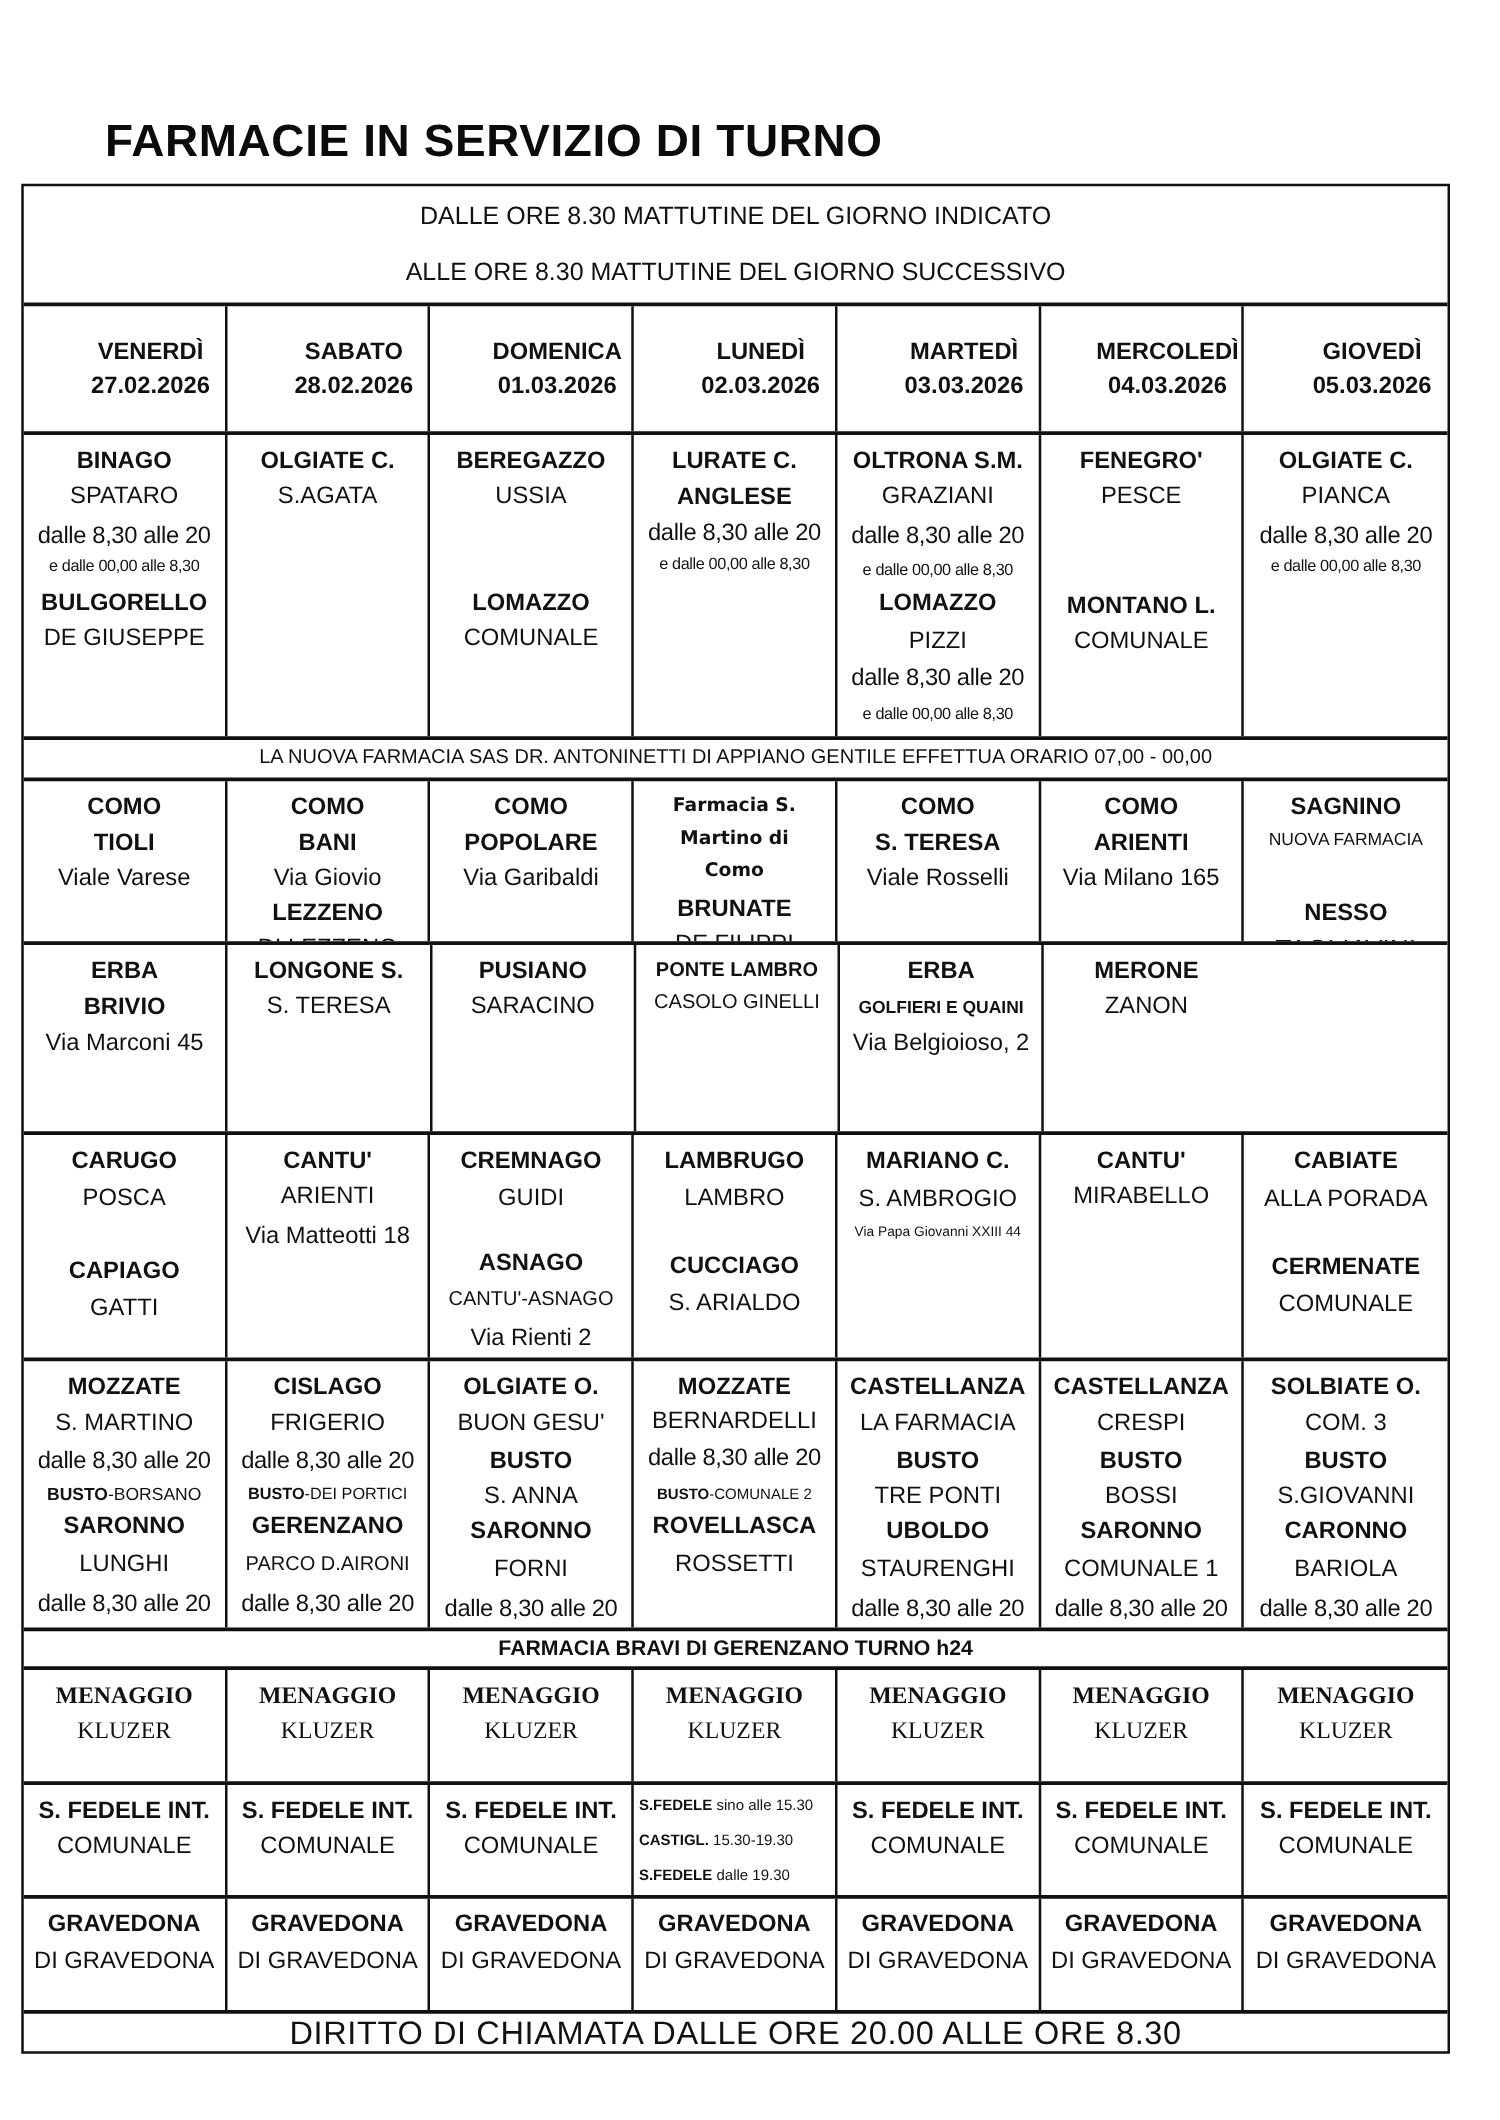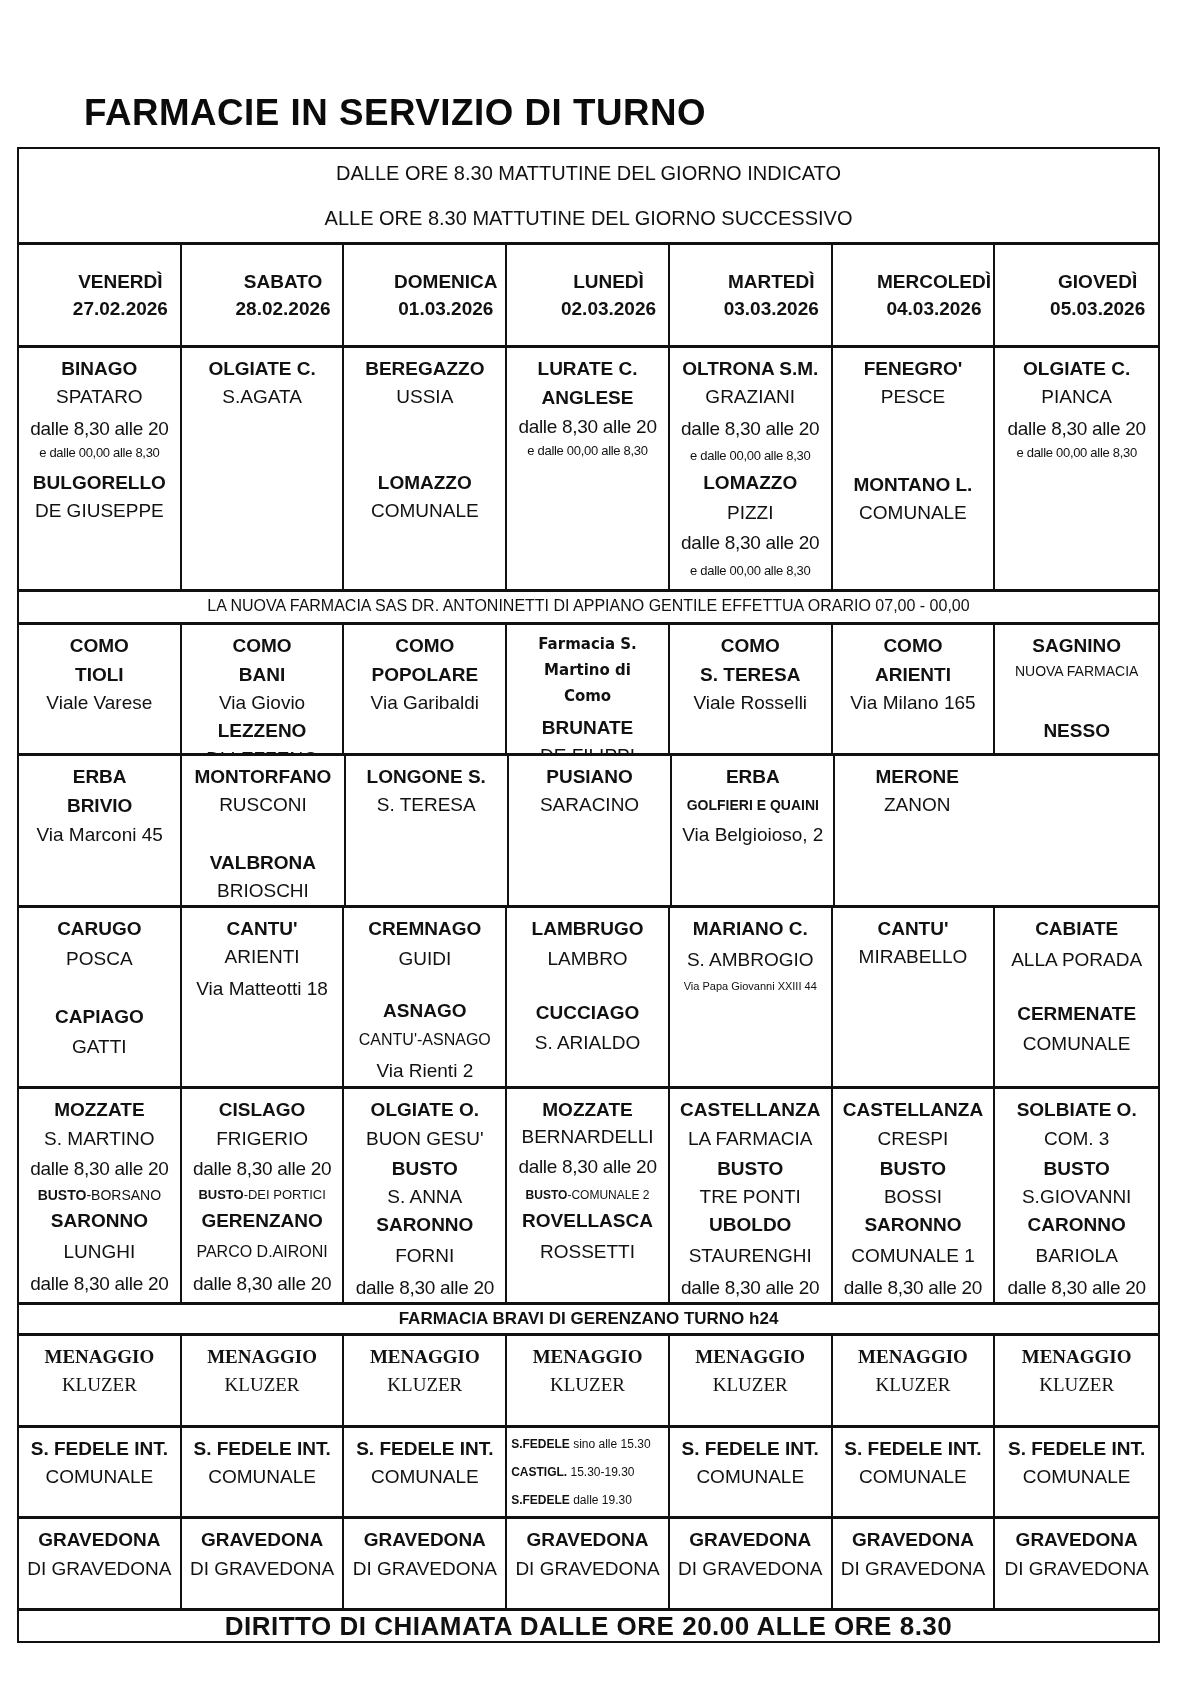--- a/index.html
+++ b/index.html
@@ -15,21 +15,21 @@
   .n { font-weight:400; font-size:19px; line-height:27px; display:block; white-space:nowrap; }
   .t { font-weight:400; font-size:19px; line-height:30px; display:block; white-space:nowrap; letter-spacing:-0.3px; }
   .ts { font-weight:400; font-size:13px; line-height:18px; display:block; white-space:nowrap; letter-spacing:-0.3px; }
   .xs { font-weight:400; font-size:11px; line-height:18px; display:block; white-space:nowrap; }
   .sm { font-weight:400; font-size:14px; line-height:22px; display:block; white-space:nowrap; }
   .smb { font-weight:700; font-size:14px; line-height:22px; display:block; white-space:nowrap; }
   .cal { font-family:"DejaVu Sans", sans-serif; font-weight:700; font-size:15px; line-height:26px; display:block; white-space:nowrap; }
   .gap { display:block; }
   .banner { border-bottom:3px solid #111; text-align:center; font-size:16px; line-height:27px; white-space:nowrap; }
   .banner.bold { font-weight:700; font-size:17px; }
-  .footer { text-align:center; font-weight:700; font-size:26px; line-height:30px; letter-spacing:0.5px; }
+  .footer { text-align:center; font-weight:400; font-size:26px; line-height:30px; letter-spacing:0.5px; }
   .mini { font-size:12px; line-height:28px; display:block; white-space:nowrap; text-align:left; padding-left:4px; }
   .mini b { font-weight:700; }
 </style>
 </head>
 <body>
 
 <div class="title">FARMACIE IN SERVIZIO DI TURNO</div>
 
 <div class="tbl">
 
@@ -166,33 +166,30 @@
     </div>
   </div>
 
   <div class="row" style="height:152px;">
     <div class="cell">
       <span class="b">ERBA</span>
       <span class="b">BRIVIO</span>
       <span class="n" style="line-height:30px">Via Marconi 45</span>
     </div>
     <div class="cell">
-      <span class="b">MONTORFANO</span>
-      <span class="n">RUSCONI</span>
-      <span class="gap" style="height:30px"></span>
-      <span class="b">VALBRONA</span>
-      <span class="n">BRIOSCHI</span>
-    </div>
-    <div class="cell">
       <span class="b">LONGONE S.</span>
       <span class="n">S. TERESA</span>
     </div>
     <div class="cell">
       <span class="b">PUSIANO</span>
       <span class="n">SARACINO</span>
+    </div>
+    <div class="cell">
+      <span class="smb" style="font-size:16px;line-height:29px">PONTE LAMBRO</span>
+      <span class="sm" style="font-size:16px">CASOLO GINELLI</span>
     </div>
     <div class="cell">
       <span class="b">ERBA</span>
       <span class="smb" style="line-height:29px">GOLFIERI E QUAINI</span>
       <span class="n" style="line-height:30px">Via Belgioioso, 2</span>
     </div>
     <div class="cell">
       <span class="b">MERONE</span>
       <span class="n">ZANON</span>
     </div>

